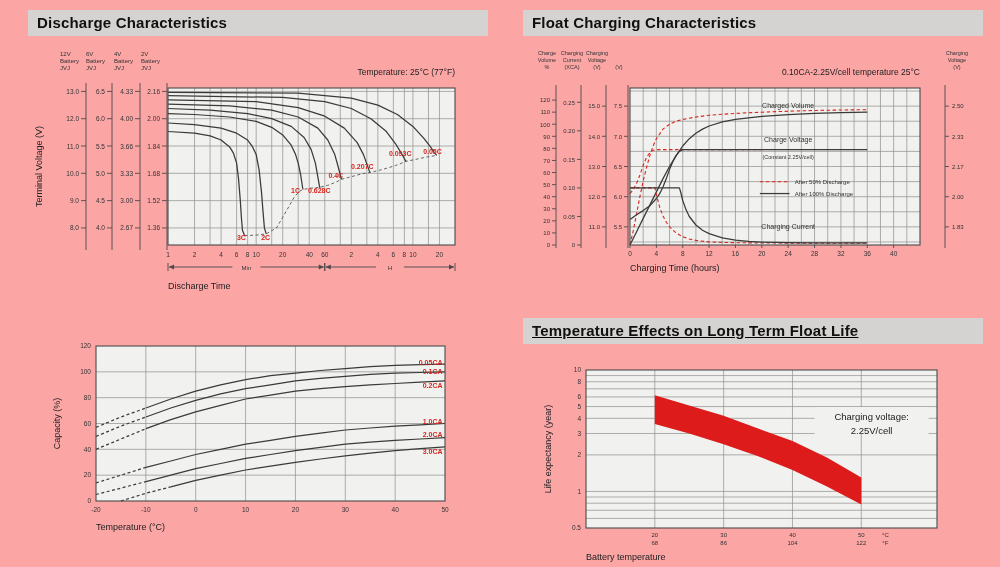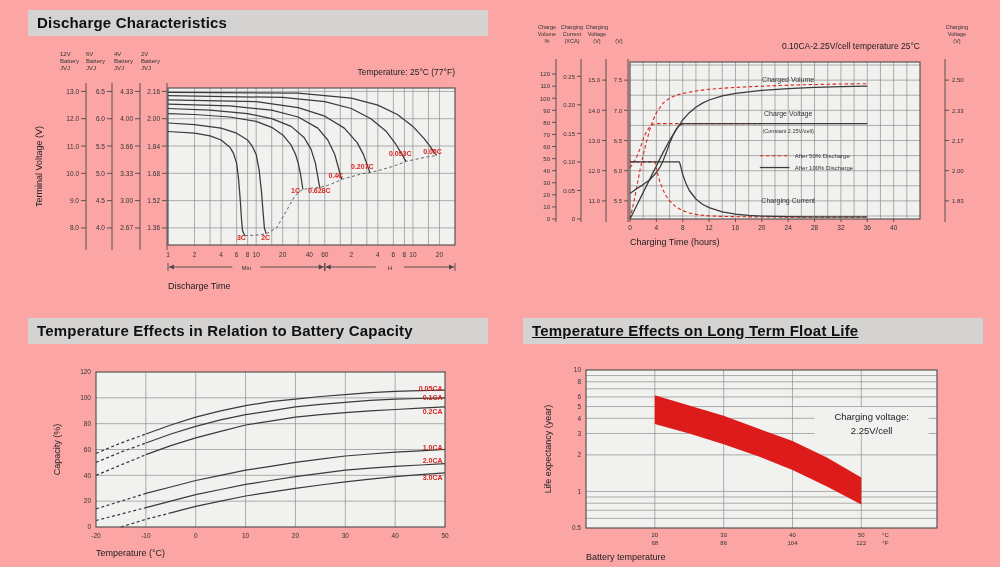--- a/index.html
+++ b/index.html
@@ -173,20 +173,23 @@
         <line x1="297.7701039037622" y1="222" x2="347.8850519518811" y2="222" class="axl"></line>
         <line x1="375.8850519518811" y1="222" x2="426" y2="222" class="axl"></line>
         <path d="M297.7701039037622 222 l5 -2.4 v4.8 Z" fill="#4a4a4a"></path>
         <path d="M426 222 l-5 -2.4 v4.8 Z" fill="#4a4a4a"></path>
         <text x="361.8850519518811" y="224.5" class="t6" text-anchor="middle">H</text>
         <text x="140" y="244" class="t9">Discharge Time</text>
       </svg>
   </section>
 
   <section class="panel panel-tr">
+    <div class="hbar">
+      <span>Float Charging Characteristics</span>
+    </div>
     <svg class="chart" width="460" height="265" viewBox="0 0 460 265">
         <rect x="107" y="43" width="290" height="157" fill="#f1f1ef"></rect>
         <line x1="120.18181818181819" y1="43" x2="120.18181818181819" y2="200" class="gridl"></line>
         <line x1="133.36363636363637" y1="43" x2="133.36363636363637" y2="200" class="gridl"></line>
         <line x1="146.54545454545456" y1="43" x2="146.54545454545456" y2="200" class="gridl"></line>
         <line x1="159.72727272727272" y1="43" x2="159.72727272727272" y2="200" class="gridl"></line>
         <line x1="172.9090909090909" y1="43" x2="172.9090909090909" y2="200" class="gridl"></line>
         <line x1="186.0909090909091" y1="43" x2="186.0909090909091" y2="200" class="gridl"></line>
         <line x1="199.27272727272725" y1="43" x2="199.27272727272725" y2="200" class="gridl"></line>
         <line x1="212.45454545454544" y1="43" x2="212.45454545454544" y2="200" class="gridl"></line>
@@ -336,23 +339,20 @@
         <text x="317.9090909090909" y="211" class="t65" text-anchor="middle">32</text>
         <line x1="344.27272727272725" y1="200" x2="344.27272727272725" y2="203" class="axl"></line>
         <text x="344.27272727272725" y="211" class="t65" text-anchor="middle">36</text>
         <line x1="370.6363636363636" y1="200" x2="370.6363636363636" y2="203" class="axl"></line>
         <text x="370.6363636363636" y="211" class="t65" text-anchor="middle">40</text>
         <text x="107" y="226" class="t9">Charging Time (hours)</text>
       </svg>
   </section>
 
   <section class="panel panel-bl">
-    <div class="hbar">
-      <span>Temperature Effects in Relation to Battery Capacity</span>
-    </div>
     <svg class="chart" width="460" height="215" viewBox="0 0 460 215">
         <rect x="68" y="22" width="349" height="155" fill="#f1f1ef"></rect>
         <line x1="117.85714285714286" y1="22" x2="117.85714285714286" y2="177" class="gridl"></line>
         <line x1="167.71428571428572" y1="22" x2="167.71428571428572" y2="177" class="gridl"></line>
         <line x1="217.57142857142858" y1="22" x2="217.57142857142858" y2="177" class="gridl"></line>
         <line x1="267.42857142857144" y1="22" x2="267.42857142857144" y2="177" class="gridl"></line>
         <line x1="317.2857142857143" y1="22" x2="317.2857142857143" y2="177" class="gridl"></line>
         <line x1="367.14285714285717" y1="22" x2="367.14285714285717" y2="177" class="gridl"></line>
         <line x1="68" y1="151.16666666666666" x2="417" y2="151.16666666666666" class="gridl"></line>
         <line x1="68" y1="125.33333333333333" x2="417" y2="125.33333333333333" class="gridl"></line>

